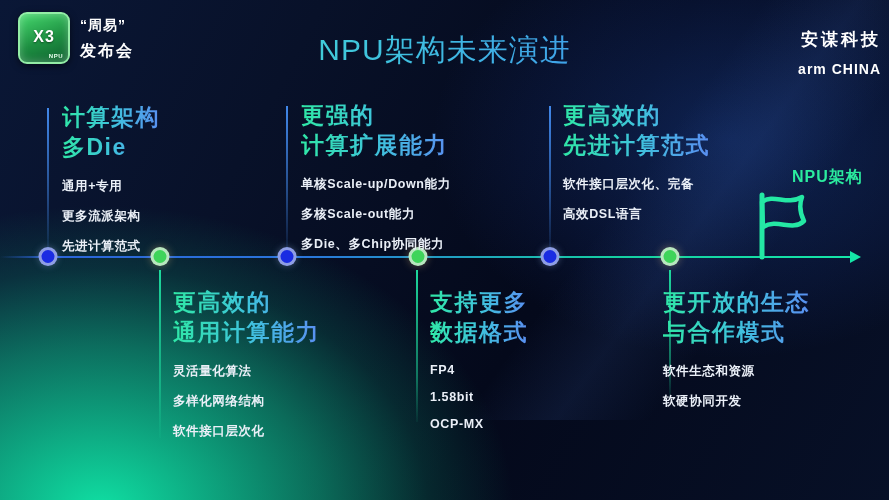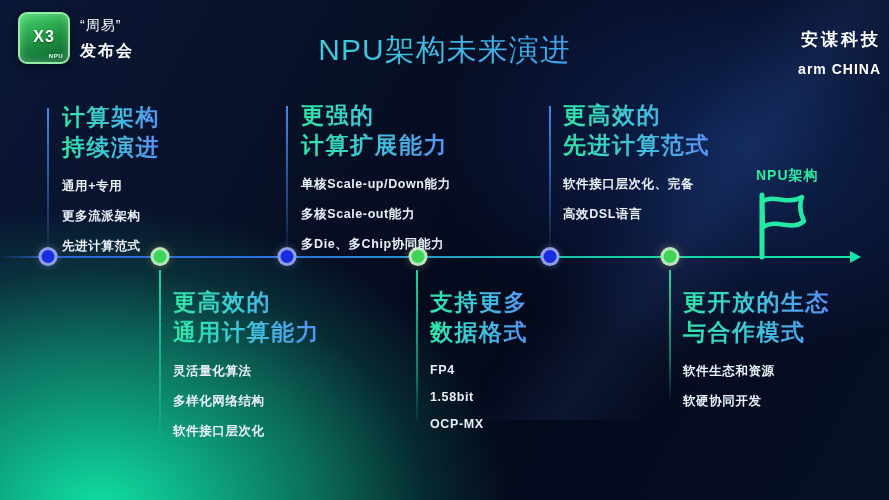--- a/index.html
+++ b/index.html
@@ -17,41 +17,41 @@
     background:linear-gradient(126deg,rgba(0,0,0,0) 42%,rgba(80,130,230,0.10) 52%,rgba(0,0,0,0) 62%);}
 
   
   .chip{position:absolute;left:18px;top:12px;width:48px;height:48px;border-radius:9px;
     background:linear-gradient(160deg,#46d86e 0%,#1d8f41 55%,#0f6130 100%);
     border:2px solid #93eda6;box-shadow:inset 0 0 9px rgba(255,255,255,0.3),0 2px 7px rgba(0,0,0,0.55);}
   .chip-label{display:block;color:#fff;font-weight:bold;font-size:16px;text-align:center;line-height:46px;
     text-shadow:0 1px 2px rgba(0,0,0,0.45);letter-spacing:1px;}
   .chip-sub{position:absolute;bottom:3px;right:5px;font-size:6px;color:#e8ffee;font-weight:bold;letter-spacing:0.5px;}
   .event-text{position:absolute;left:80px;top:17px;color:#ffffff;}
-  .event-line1{font-size:14px;font-weight:normal;letter-spacing:1px;}
+  .event-line1{font-size:14px;font-weight:bold;letter-spacing:1px;}
   .event-line2{font-size:16px;font-weight:bold;margin-top:6px;letter-spacing:2px;}
   .slide-title{position:absolute;left:0;right:0;top:30px;text-align:center;
     font-size:30px;font-weight:normal;letter-spacing:1px;
     background:linear-gradient(92deg,#46e9c6 12%,#3fc0e0 45%,#3f7df2 88%);
     -webkit-background-clip:text;background-clip:text;color:transparent;}
   .brand{position:absolute;right:8px;top:28px;text-align:right;color:#fff;}
   .brand-cn{font-size:17px;font-weight:bold;letter-spacing:3px;}
   .brand-en{font-size:14px;font-weight:bold;letter-spacing:1px;margin-top:10px;}
 
   
   .tl-line{position:absolute;left:0;top:256px;width:852px;height:2px;
     background:linear-gradient(90deg,rgba(43,100,216,0) 0%,#2b64d8 6%,#2a76dc 36%,#15cfa2 72%,#15e6a8 100%);}
   .tl-arrow{position:absolute;left:850px;top:251px;width:0;height:0;
     border-left:11px solid #15e6a8;border-top:6px solid transparent;border-bottom:6px solid transparent;}
   .dot{position:absolute;top:247px;width:13px;height:13px;border-radius:50%;transform:translateX(-50%);}
   .dot.blue{background:#1a2ce2;border:3px solid rgba(188,203,228,0.72);box-shadow:0 0 7px rgba(160,190,240,0.35);}
   .dot.green{background:#3ed45a;border:3px solid rgba(225,238,225,0.75);box-shadow:0 0 8px rgba(255,205,130,0.35);}
 
   
-  .flag-label{position:absolute;left:756px;top:167px;font-size:14px;font-weight:bold;color:#2bec9f;letter-spacing:1px;}
+  .flag-label{position:absolute;left:792px;top:167px;font-size:16px;font-weight:bold;color:#2bec9f;letter-spacing:1px;}
   .flag{position:absolute;left:754px;top:191px;}
 
   
   .conn{position:absolute;width:2px;}
   .conn.blue{background:linear-gradient(180deg,#4188ea 0%,rgba(65,136,234,0.5) 60%,rgba(65,136,234,0.1) 100%);}
   .conn.green{background:linear-gradient(180deg,rgba(30,228,163,0.95) 0%,rgba(30,228,163,0.45) 70%,rgba(30,228,163,0.05) 100%);}
   .block{position:absolute;}
   .block-title{font-size:23px;font-weight:bold;line-height:1.3;letter-spacing:1.5px;
     background:linear-gradient(92deg,#2fe8a6 0%,#3fc2dd 52%,#5a8ef2 100%);
     -webkit-background-clip:text;background-clip:text;color:transparent;}
@@ -98,21 +98,21 @@
   <div class="conn blue" style="left:47px;  top:108px; height:140px"></div>
   <div class="conn green" style="left:159px; top:270px; height:168px"></div>
   <div class="conn blue" style="left:286px; top:106px; height:142px"></div>
   <div class="conn green" style="left:416px; top:270px; height:152px"></div>
   <div class="conn blue" style="left:549px; top:106px; height:142px"></div>
   <div class="conn green" style="left:669px; top:270px; height:128px"></div>
 
   <div class="block" style="left:62px;top:103px">
     <div class="block-title">
       <span>计算架构</span><br>
-      <span>持续演进</span>
+      <span>多Die</span>
     </div>
     <ul>
       <li>通用+专用</li>
       <li>更多流派架构</li>
       <li>先进计算范式</li>
     </ul>
   </div>
 
   <div class="block" style="left:173px;top:288px">
     <div class="block-title">
@@ -154,21 +154,21 @@
     <div class="block-title">
       <span>更高效的</span><br>
       <span>先进计算范式</span>
     </div>
     <ul>
       <li>软件接口层次化、完备</li>
       <li>高效DSL语言</li>
     </ul>
   </div>
 
-  <div class="block" style="left:683px;top:288px">
+  <div class="block" style="left:663px;top:288px">
     <div class="block-title">
       <span>更开放的生态</span><br>
       <span>与合作模式</span>
     </div>
     <ul>
       <li>软件生态和资源</li>
       <li>软硬协同开发</li>
     </ul>
   </div>
 </div>

